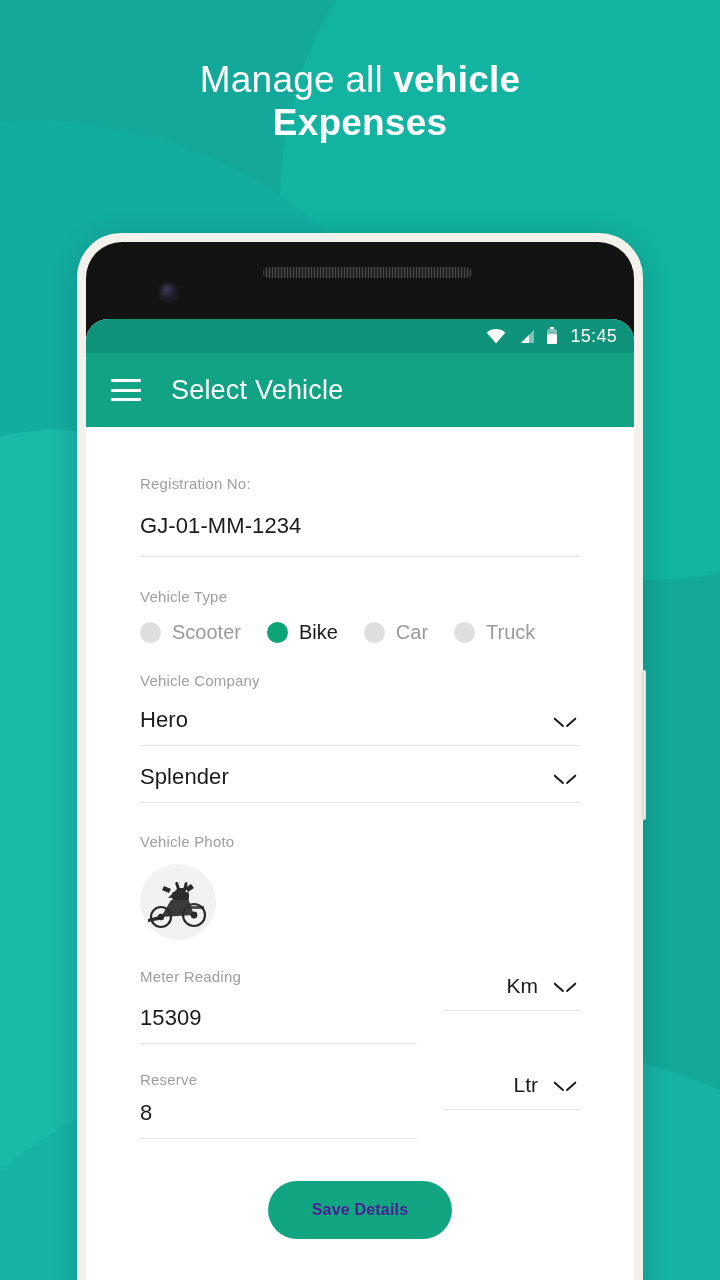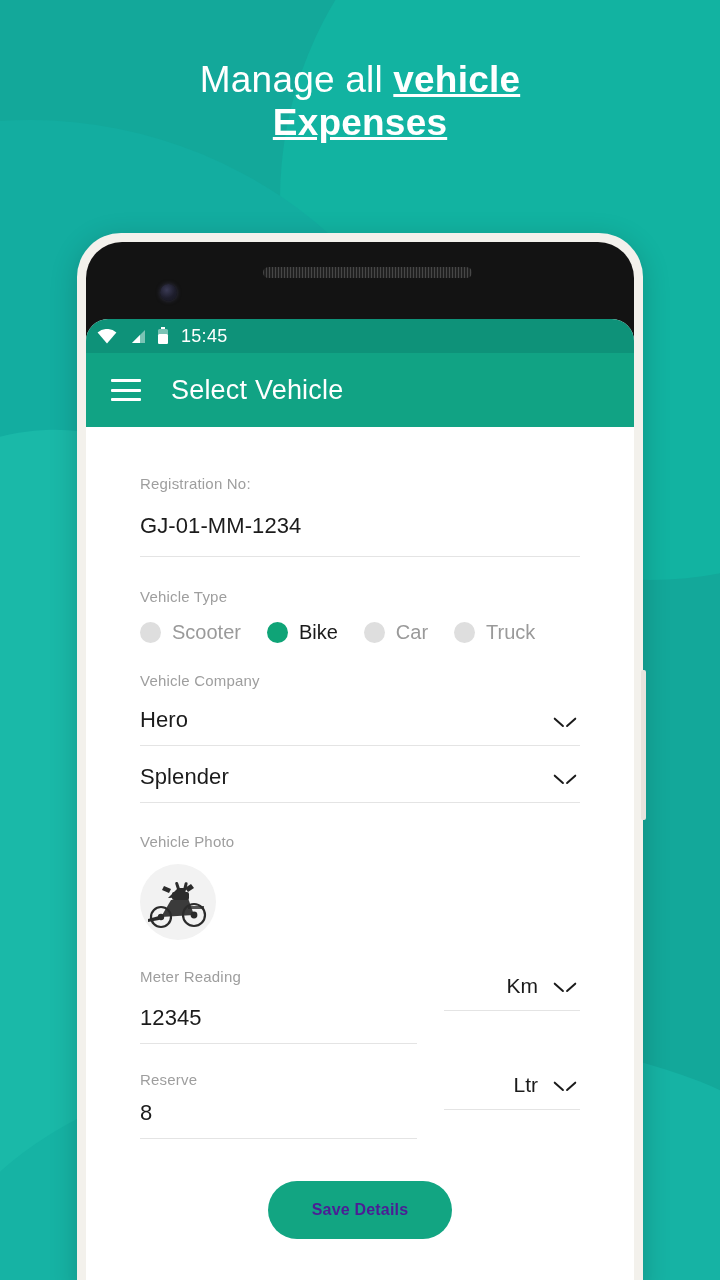--- a/index.html
+++ b/index.html
@@ -68,21 +68,21 @@
     left: 0;
     width: 720px;
     text-align: center;
     color: #ffffff;
     font-size: 37px;
     line-height: 43px;
     font-weight: 300;
     letter-spacing: 0.2px;
     z-index: 5;
   }
-  #headline .strong { font-weight: 700; text-decoration: underline; }
+  #headline .strong { font-weight: 700; }
 
   
   #phone {
     position: absolute;
     left: 77px;
     top: 233px;
     width: 566px;
     height: 1060px;
     background: #f3f1ec;
     border-radius: 44px 44px 0 0;
@@ -140,20 +140,21 @@
     height: 974px;
     background: #ffffff;
     border-radius: 22px 22px 0 0;
     overflow: hidden;
   }
   #status-bar {
     height: 34px;
     background: #0e9279;
     display: flex;
     align-items: center;
+    justify-content: flex-end;
     padding-right: 17px;
     box-sizing: border-box;
   }
   .statusicon { margin-left: 11px; display: flex; align-items: center; }
   #status-time {
     color: #ffffff;
     font-size: 18px;
     margin-left: 12px;
     letter-spacing: 0.3px;
   }
@@ -453,21 +454,21 @@
                 <path d="M4 47 L15 44 L15 48 L4 50 Z"></path>
                 <path d="M44 34 L60 34 L60 37 L44 37 Z" opacity="0.8"></path>
               </g>
             </svg>
           </div>
         </div>
 
         <div class="field-block split-row">
           <div class="split-left">
             <div id="meter-label" class="field-label">Meter Reading</div>
-            <div id="meter-value" class="field-value">12345</div>
+            <div id="meter-value" class="field-value">15309</div>
             <div class="underline"></div>
           </div>
           <div class="split-right">
             <div class="unit-row">
               <span class="unit-text">Km</span>
               <span class="chev"></span>
             </div>
             <div class="underline"></div>
           </div>
         </div>

